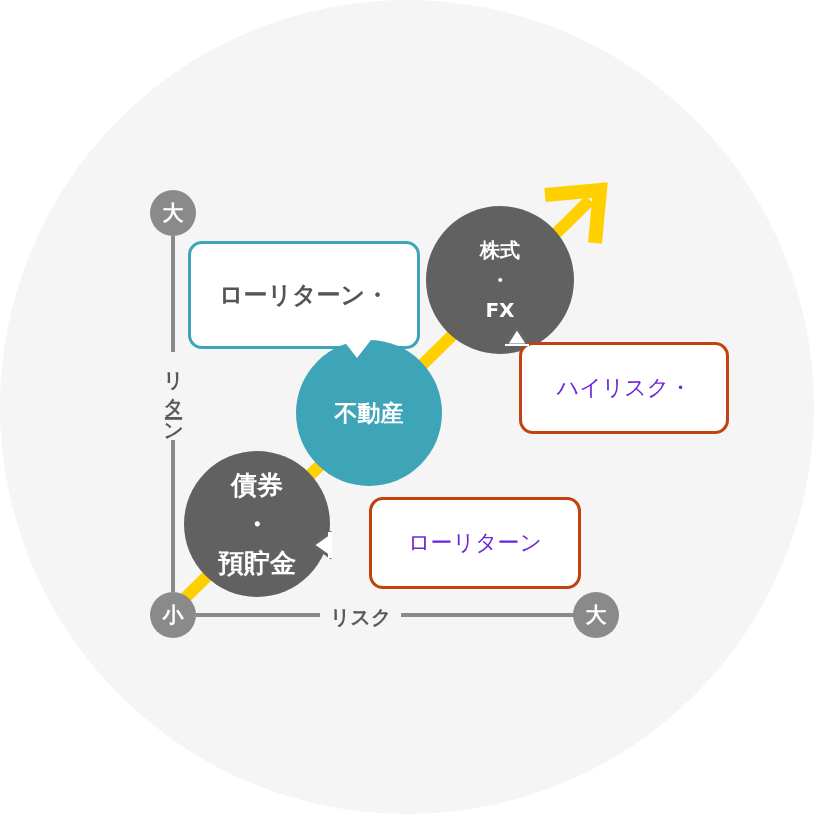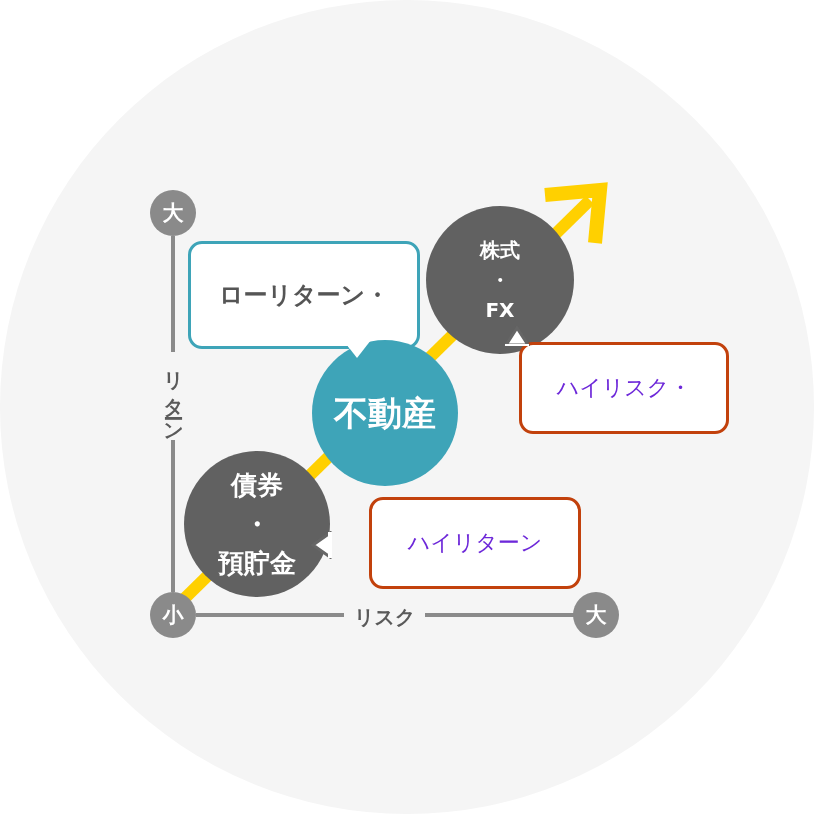--- a/index.html
+++ b/index.html
@@ -38,32 +38,32 @@
   <line x1="173" y1="236" x2="173" y2="592" stroke="#8a8a8a" stroke-width="4"></line>
   <line x1="196" y1="615" x2="574" y2="615" stroke="#8a8a8a" stroke-width="4"></line>
 
   <line x1="183" y1="600" x2="590" y2="200" stroke="#FFD000" stroke-width="12"></line>
   <polyline points="545,195 600,190 595,243" fill="none" stroke="#FFD000" stroke-width="14" stroke-linejoin="miter"></polyline>
 </svg>
 
 <div class="axis-end" style="left:150px; top:190px;">大</div>
 <div class="axis-label-v" style="left:161px; top:352px;">リターン</div>
 <div class="axis-end" style="left:150px; top:592px;">小</div>
-<div class="axis-label" style="left:344px; top:604px; padding:0 10px;">リスク</div>
+<div class="axis-label" style="left:320px; top:604px; padding:0 10px;">リスク</div>
 <div class="axis-end" style="left:573px; top:592px;">大</div>
 
 <div class="bubble teal-b" style="left:188px; top:241px; width:226px; height:102px;">
   <span>ローリターン・</span>
 </div>
 <svg style="position:absolute; left:342px; top:341px;" width="30" height="22">
   <polygon points="3,0 27,0 15,20" fill="#fff"></polygon>
   <polyline points="3,2 15,20 27,2" fill="none" stroke="#3ea4b8" stroke-width="0"></polyline>
 </svg>
 
-<div class="node teal" style="left:312px; top:340px; width:146px; height:146px; font-size:34px;">
+<div class="node teal" style="left:296px; top:340px; width:146px; height:146px; font-size:23px;">
   <span>不動産</span>
 </div>
 <svg style="position:absolute; left:343px; top:340px;" width="28" height="20">
   <polygon points="0,0 28,0 14,18" fill="#fff"></polygon>
 </svg>
 
 <div class="node dark" style="left:426px; top:206px; width:148px; height:148px; font-size:20px;">
   <span>株式</span>
   <span>・</span>
   <span>FX</span>
@@ -77,18 +77,18 @@
   <rect x="1" y="18" width="24" height="5" fill="#fff"></rect>
 </svg>
 
 <div class="node dark" style="left:184px; top:451px; width:146px; height:146px; font-size:26px;">
   <span>債券</span>
   <span>・</span>
   <span>預貯金</span>
 </div>
 
 <div class="bubble gray-b" style="left:325px; top:497px; width:206px; height:86px;">
-  <span>ハイリターン</span>
+  <span>ローリターン</span>
 </div>
 <svg style="position:absolute; left:310px; top:531px;" width="22" height="28">
   <polygon points="3,14 20,2 20,26" fill="#fff" stroke="#666" stroke-width="3"></polygon>
   <rect x="18" y="1" width="5" height="26" fill="#fff"></rect>
 </svg>
 
 </body></html>

